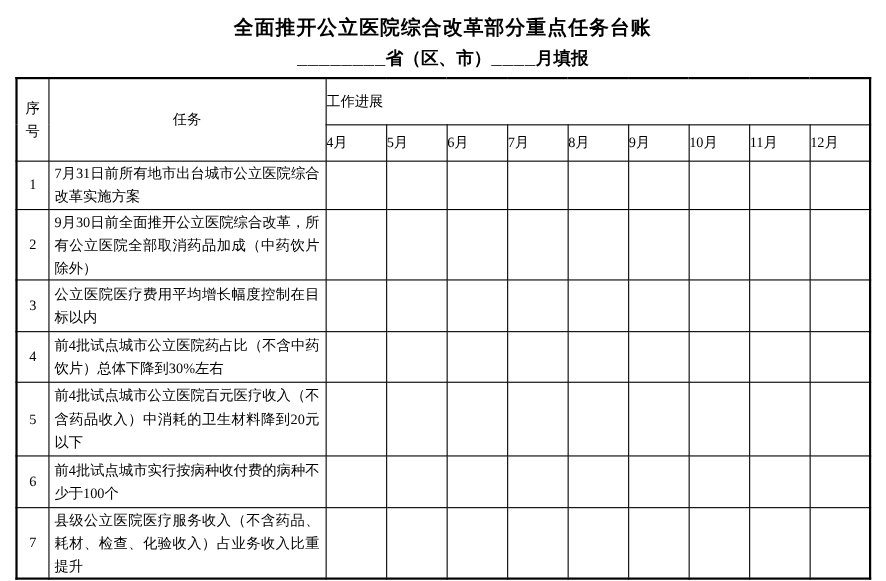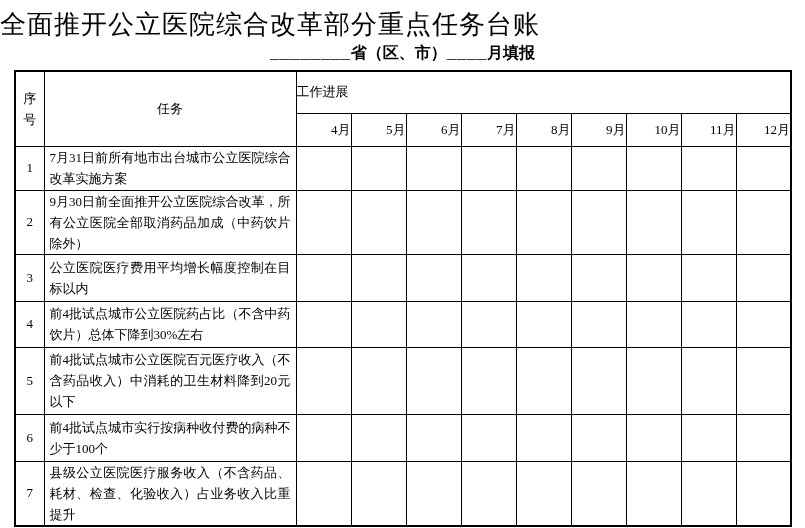--- a/index.html
+++ b/index.html
@@ -4,22 +4,23 @@
 <style>
   * { margin: 0; padding: 0; box-sizing: border-box; }
   html, body {
     width: 805px; height: 528px;
     background: #ffffff;
     color: #000000;
     font-family: "Liberation Serif", "DejaVu Serif", serif;
     overflow: hidden;
   }
   .doc-title {
-    font-size: 26px;
-    font-weight: normal;
+    text-align: center;
+    font-size: 18px;
+    font-weight: bold;
     letter-spacing: 1px;
     margin-top: 9px;
     line-height: 32px;
   }
   .doc-subtitle {
     text-align: center;
     font-size: 16px;
     line-height: 22px;
     margin-top: 2px;
     font-weight: bold;
@@ -36,21 +37,21 @@
   table.ledger th, table.ledger td {
     border: 1px solid #000;
     font-size: 13px;
     font-weight: normal;
     vertical-align: middle;
     overflow: hidden;
   }
   th.h-index { width: 29px; padding: 0 7px; line-height: 21px; text-align: center; word-break: break-all; }
   th.h-task  { width: 252px; text-align: center; margin-top: 44px; }
   th.h-progress { text-align: left; height: 42px; }
-  tr.month-row th { height: 33px; text-align: right; margin-left: 46px; }
+  tr.month-row th { height: 33px; text-align: left; margin-left: 46px; }
   td.cell-index { text-align: center; }
   td.cell-task  { text-align: justify; text-justify: inter-ideograph; padding: 0 5px; line-height: 21px; word-break: break-all; }
   td.cell-progress { background: #ffffff; }
   col.c-index { width: 29px; }
   col.c-task  { width: 252px; }
   col.c-month { width: 55px; }
 </style>
 </head>
 <body>
 

